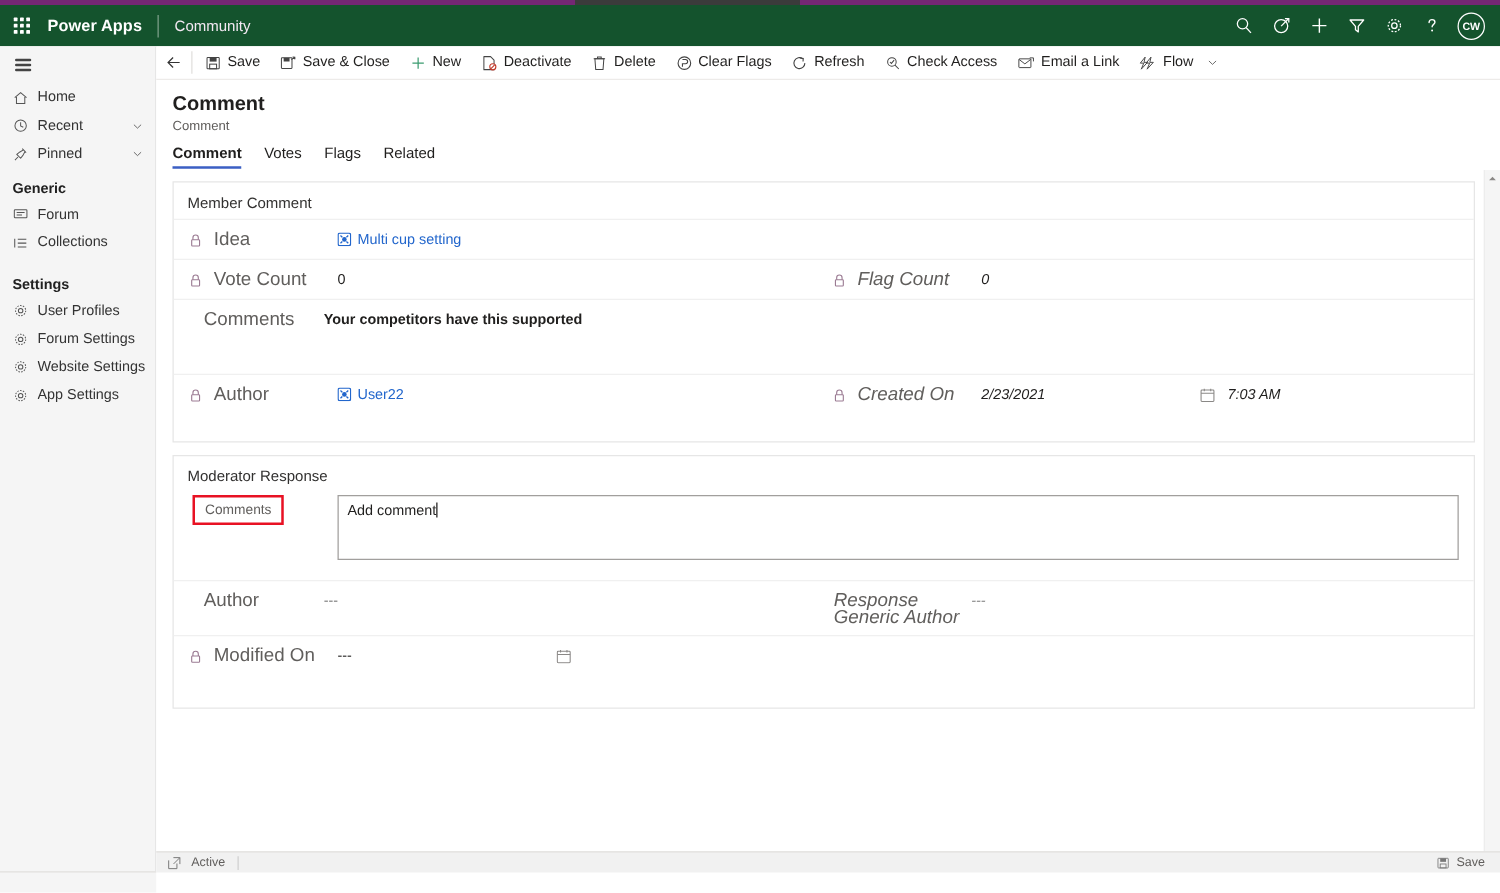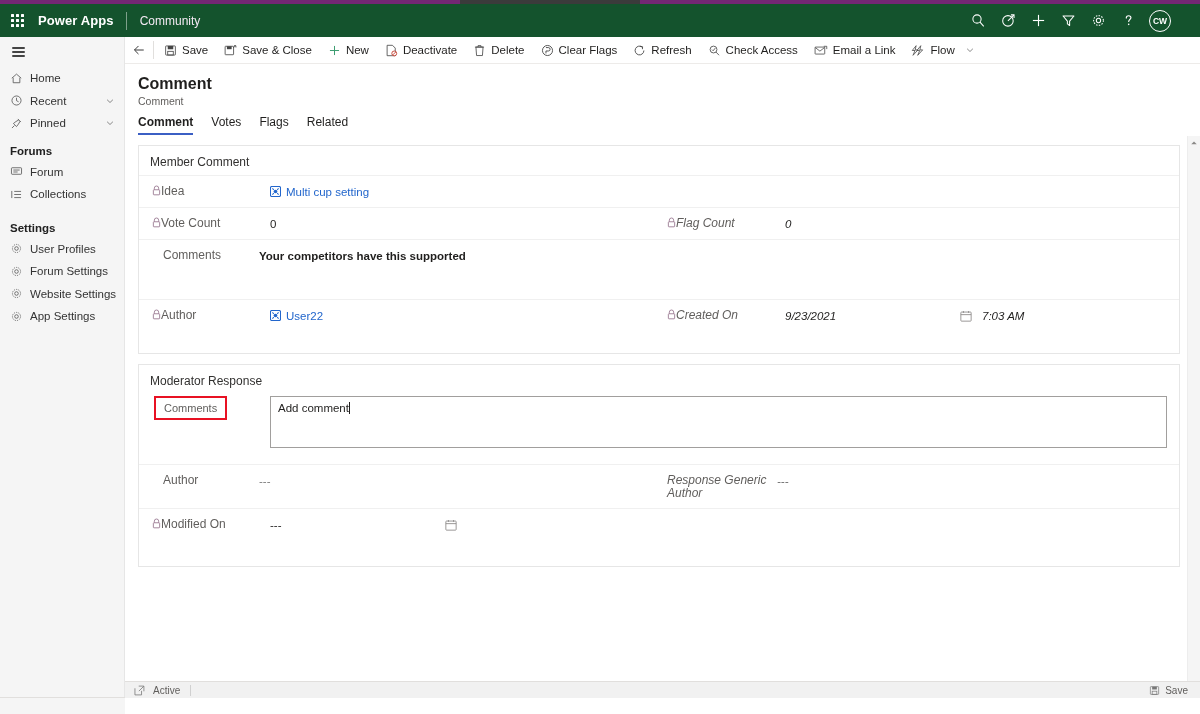--- a/index.html
+++ b/index.html
@@ -46,21 +46,21 @@
   .hicon {
     width: 30px; height: 33px; display: flex; align-items: center; justify-content: center;
     cursor: pointer;
   }
   .hicon svg { display: block; }
   .avatar {
     width: 22px; height: 22px; border-radius: 50%;
     border: 1px solid #ffffff;
     display: flex; align-items: center; justify-content: center;
     font-size: 8.5px; font-weight: bold; color: #ffffff;
-    margin-left: 6px; margin-right: 21px; cursor: pointer;
+    margin-left: 6px; margin-right: 4px; cursor: pointer;
   }
 
   
   .sidenav {
     position: absolute; top: 37px; left: 0; width: 125px; height: 660px;
     background: #f5f5f5;
     border-right: 1px solid #e6e6e6;
     font-size: 11.5px; color: #333333;
     overflow: hidden;
   }
@@ -131,22 +131,22 @@
     font-size: 12px; color: #323130; padding: 9px 0 6px 11px;
   }
   .row {
     display: flex; width: 100%;
     border-top: 1px solid #f0f0f0;
   }
   .cell { display: flex; align-items: flex-start; padding: 8px 0 8px 0; min-height: 30px; }
   .cell-left { width: 50%; padding-left: 13px; display:flex; }
   .cell-right { width: 50%; padding-left: 8px; display:flex; border-left: 0; font-style: italic; }
   .fld-label {
-    flex: 0 0 118px; font-size: 12px; color: #605e5c;
-    display: flex; align-items: flex-start; gap: 0; padding-top: 1px;
+    flex: 0 0 118px; font-size: 15px; color: #605e5c;
+    display: flex; align-items: flex-end; gap: 10px; padding-top: 1px;
     line-height: 13px;
   }
   .fld-label.indent { padding-left: 11px; flex-basis: 107px; }
   .fld-value {
     flex: 1; font-size: 11.5px; color: #201f1e; padding-top: 0px;
     display: flex; align-items: center; gap: 5px; min-height: 15px;
   }
   .fld-value.bold { font-weight: bold; }
   .link { color: #2266cc; cursor: pointer; }
   .lookup-ico { width: 11px; height: 11px; flex: 0 0 11px; }
@@ -297,21 +297,21 @@
         </svg>
     </span>
     <span class="nav-label">Pinned</span>
     <span class="nav-chev">
       <svg width="10" height="10" viewBox="0 0 16 16">
           <path d="M3.4 6 L8 10.4 L12.6 6" fill="none" stroke="#555" stroke-width="1.1"></path>
         </svg>
     </span>
   </div>
 
-  <div class="nav-group">Forums</div>
+  <div class="nav-group">Generic</div>
 
   <div class="nav-item">
     <span class="nav-ico">
       <svg width="13" height="13" viewBox="0 0 16 16">
           <rect x="1.8" y="3.4" width="12.4" height="8.0" rx="0.8" fill="none" stroke="#555" stroke-width="1"></rect>
           <line x1="4.1" y1="6.2" x2="11.9" y2="6.2" stroke="#555" stroke-width="1"></line>
           <line x1="4.1" y1="8.6" x2="9.4" y2="8.6" stroke="#555" stroke-width="1"></line>
         </svg>
     </span>
     <span class="nav-label">Forum</span>
@@ -560,21 +560,21 @@
       <div class="cell cell-right">
         <div class="fld-label">
           <svg width="9" height="11" viewBox="0 0 10 12">
               <path d="M2.6 5.2 L2.6 3.4 A2.4 2.4 0 0 1 7.4 3.4 L7.4 5.2" fill="none" stroke="#9b7b93" stroke-width="1"></path>
               <rect x="1.5" y="5.2" width="7" height="5.6" rx="0.7" fill="none" stroke="#9b7b93" stroke-width="1"></rect>
             </svg>
           <span>Created On</span>
         </div>
         <div class="fld-value">
           <div class="cal-split">
-            <span class="datepart">9/23/2021</span>
+            <span class="datepart">2/23/2021</span>
             <svg class="cal-ico" viewBox="0 0 14 14">
                 <rect x="1" y="2.4" width="12" height="10.6" rx="0.8" fill="none" stroke="#8a8886" stroke-width="1"></rect>
                 <line x1="1" y1="5.4" x2="13" y2="5.4" stroke="#8a8886" stroke-width="1"></line>
                 <line x1="4" y1="1.2" x2="4" y2="3.4" stroke="#8a8886" stroke-width="1"></line>
                 <line x1="10" y1="1.2" x2="10" y2="3.4" stroke="#8a8886" stroke-width="1"></line>
               </svg>
             <span class="timepart">7:03 AM</span>
           </div>
         </div>
       </div>

